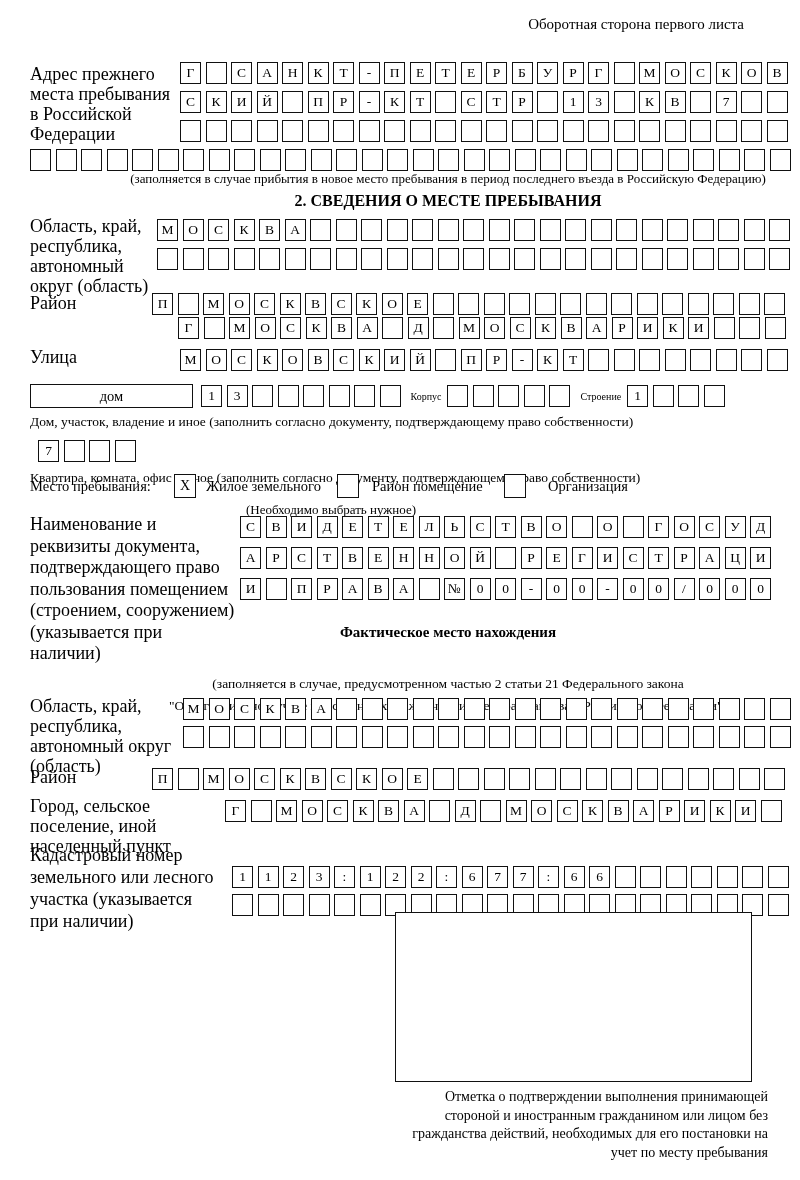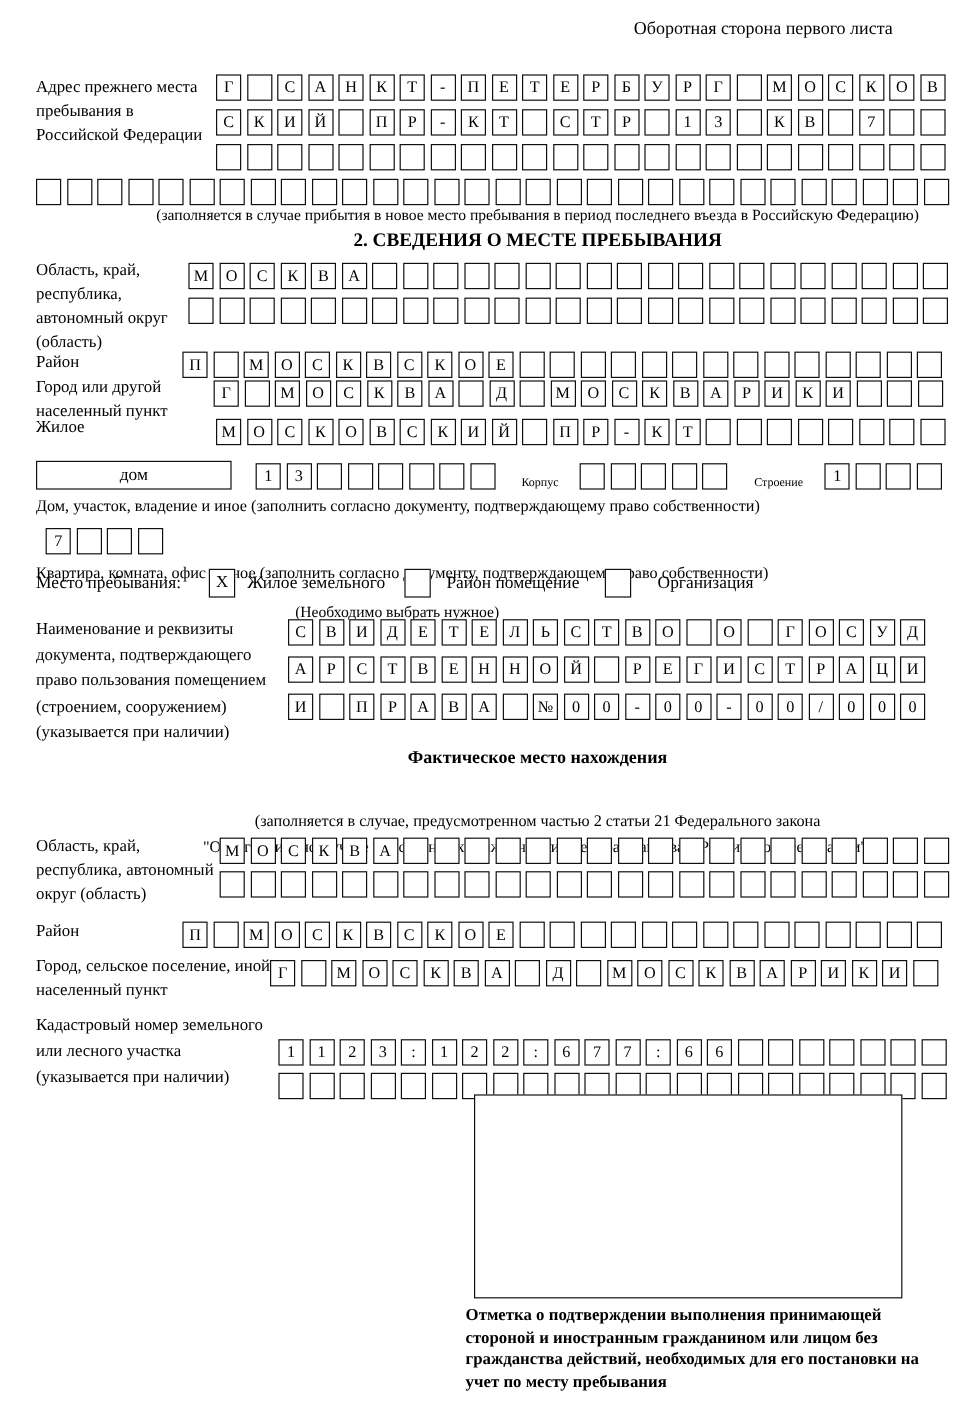--- a/index.html
+++ b/index.html
@@ -1,44 +1,44 @@
 <!DOCTYPE html>
 <html><head>
 <meta charset="utf-8">
 <style>
   html,body{margin:0;padding:0;background:#ffffff;}
   .page{
     position:relative;width:800px;height:1180px;background:#fff;
     font-family:"Liberation Serif","DejaVu Serif",serif;color:#000;overflow:hidden;
   }
   .hdr{position:absolute;top:16px;right:56px;font-size:15px;}
-  .lbl{position:absolute;font-size:14px;line-height:20px;}
+  .lbl{position:absolute;font-size:18px;line-height:20px;}
   .note{position:absolute;font-size:13px;}
   .center{left:0;width:800px;text-align:center;margin-left:48px;}
   .title{position:absolute;font-size:16px;font-weight:bold;}
   .cells{position:absolute;display:flex;gap:4.5px;}
   .cells.inline{position:static;display:flex;gap:4.5px;}
   .cell{
     width:21px;height:22px;border:1.4px solid #111;box-sizing:border-box;
     display:flex;align-items:center;justify-content:center;
     font-size:13.5px;background:#fff;flex:0 0 auto;
   }
-  .hrow{position:absolute;display:flex;align-items:flex-end;gap:12px;}
+  .hrow{position:absolute;display:flex;align-items:center;}
   .labelbox{
     height:24px;border:1.4px solid #111;box-sizing:border-box;
     display:flex;align-items:center;justify-content:center;font-size:14.5px;flex:0 0 auto;
   }
   .inltxt{font-size:10px;margin:0 6px 0 10px;white-space:nowrap;}
   .chk{
     position:absolute;width:22px;height:24px;border:1.4px solid #111;box-sizing:border-box;
     display:flex;align-items:center;justify-content:center;font-size:14px;background:#fff;
   }
   .optlbl{position:absolute;font-size:14.5px;white-space:nowrap;}
   .bigbox{position:absolute;border:1.6px solid #111;background:#fff;box-sizing:border-box;}
-  .caption{position:absolute;font-size:14px;line-height:18.5px;text-align:left;font-weight:bold;}
+  .caption{position:absolute;font-size:14px;line-height:18.5px;text-align:right;}
 </style>
 </head>
 <body>
 
 <div class="page">
 
   <div class="hdr">Оборотная сторона первого листа</div>
 
   <div class="lbl" style="left:30px;top:64px;width:150px">Адрес прежнего места пребывания в Российской Федерации</div>
   <div class="cells" style="left:180px;top:62px">
@@ -233,21 +233,20 @@
       <span class="cell"></span>
       <span class="cell"></span>
       <span class="cell"></span>
       <span class="cell"></span>
       <span class="cell"></span>
       <span class="cell"></span>
       <span class="cell"></span>
       <span class="cell"></span>
     </div>
 
-  <div class="lbl" style="left:30px;top:314px;width:155px">Город или другой населенный пункт</div>
   <div class="cells" style="left:178px;top:317px">
       <span class="cell">Г</span>
       <span class="cell"></span>
       <span class="cell">М</span>
       <span class="cell">О</span>
       <span class="cell">С</span>
       <span class="cell">К</span>
       <span class="cell">В</span>
       <span class="cell">А</span>
       <span class="cell"></span>
@@ -261,21 +260,21 @@
       <span class="cell">А</span>
       <span class="cell">Р</span>
       <span class="cell">И</span>
       <span class="cell">К</span>
       <span class="cell">И</span>
       <span class="cell"></span>
       <span class="cell"></span>
       <span class="cell"></span>
     </div>
 
-  <div class="lbl" style="left:30px;top:347px">Жилое</div>
+  <div class="lbl" style="left:30px;top:347px">Улица</div>
   <div class="cells" style="left:180px;top:349px">
       <span class="cell">М</span>
       <span class="cell">О</span>
       <span class="cell">С</span>
       <span class="cell">К</span>
       <span class="cell">О</span>
       <span class="cell">В</span>
       <span class="cell">С</span>
       <span class="cell">К</span>
       <span class="cell">И</span>

